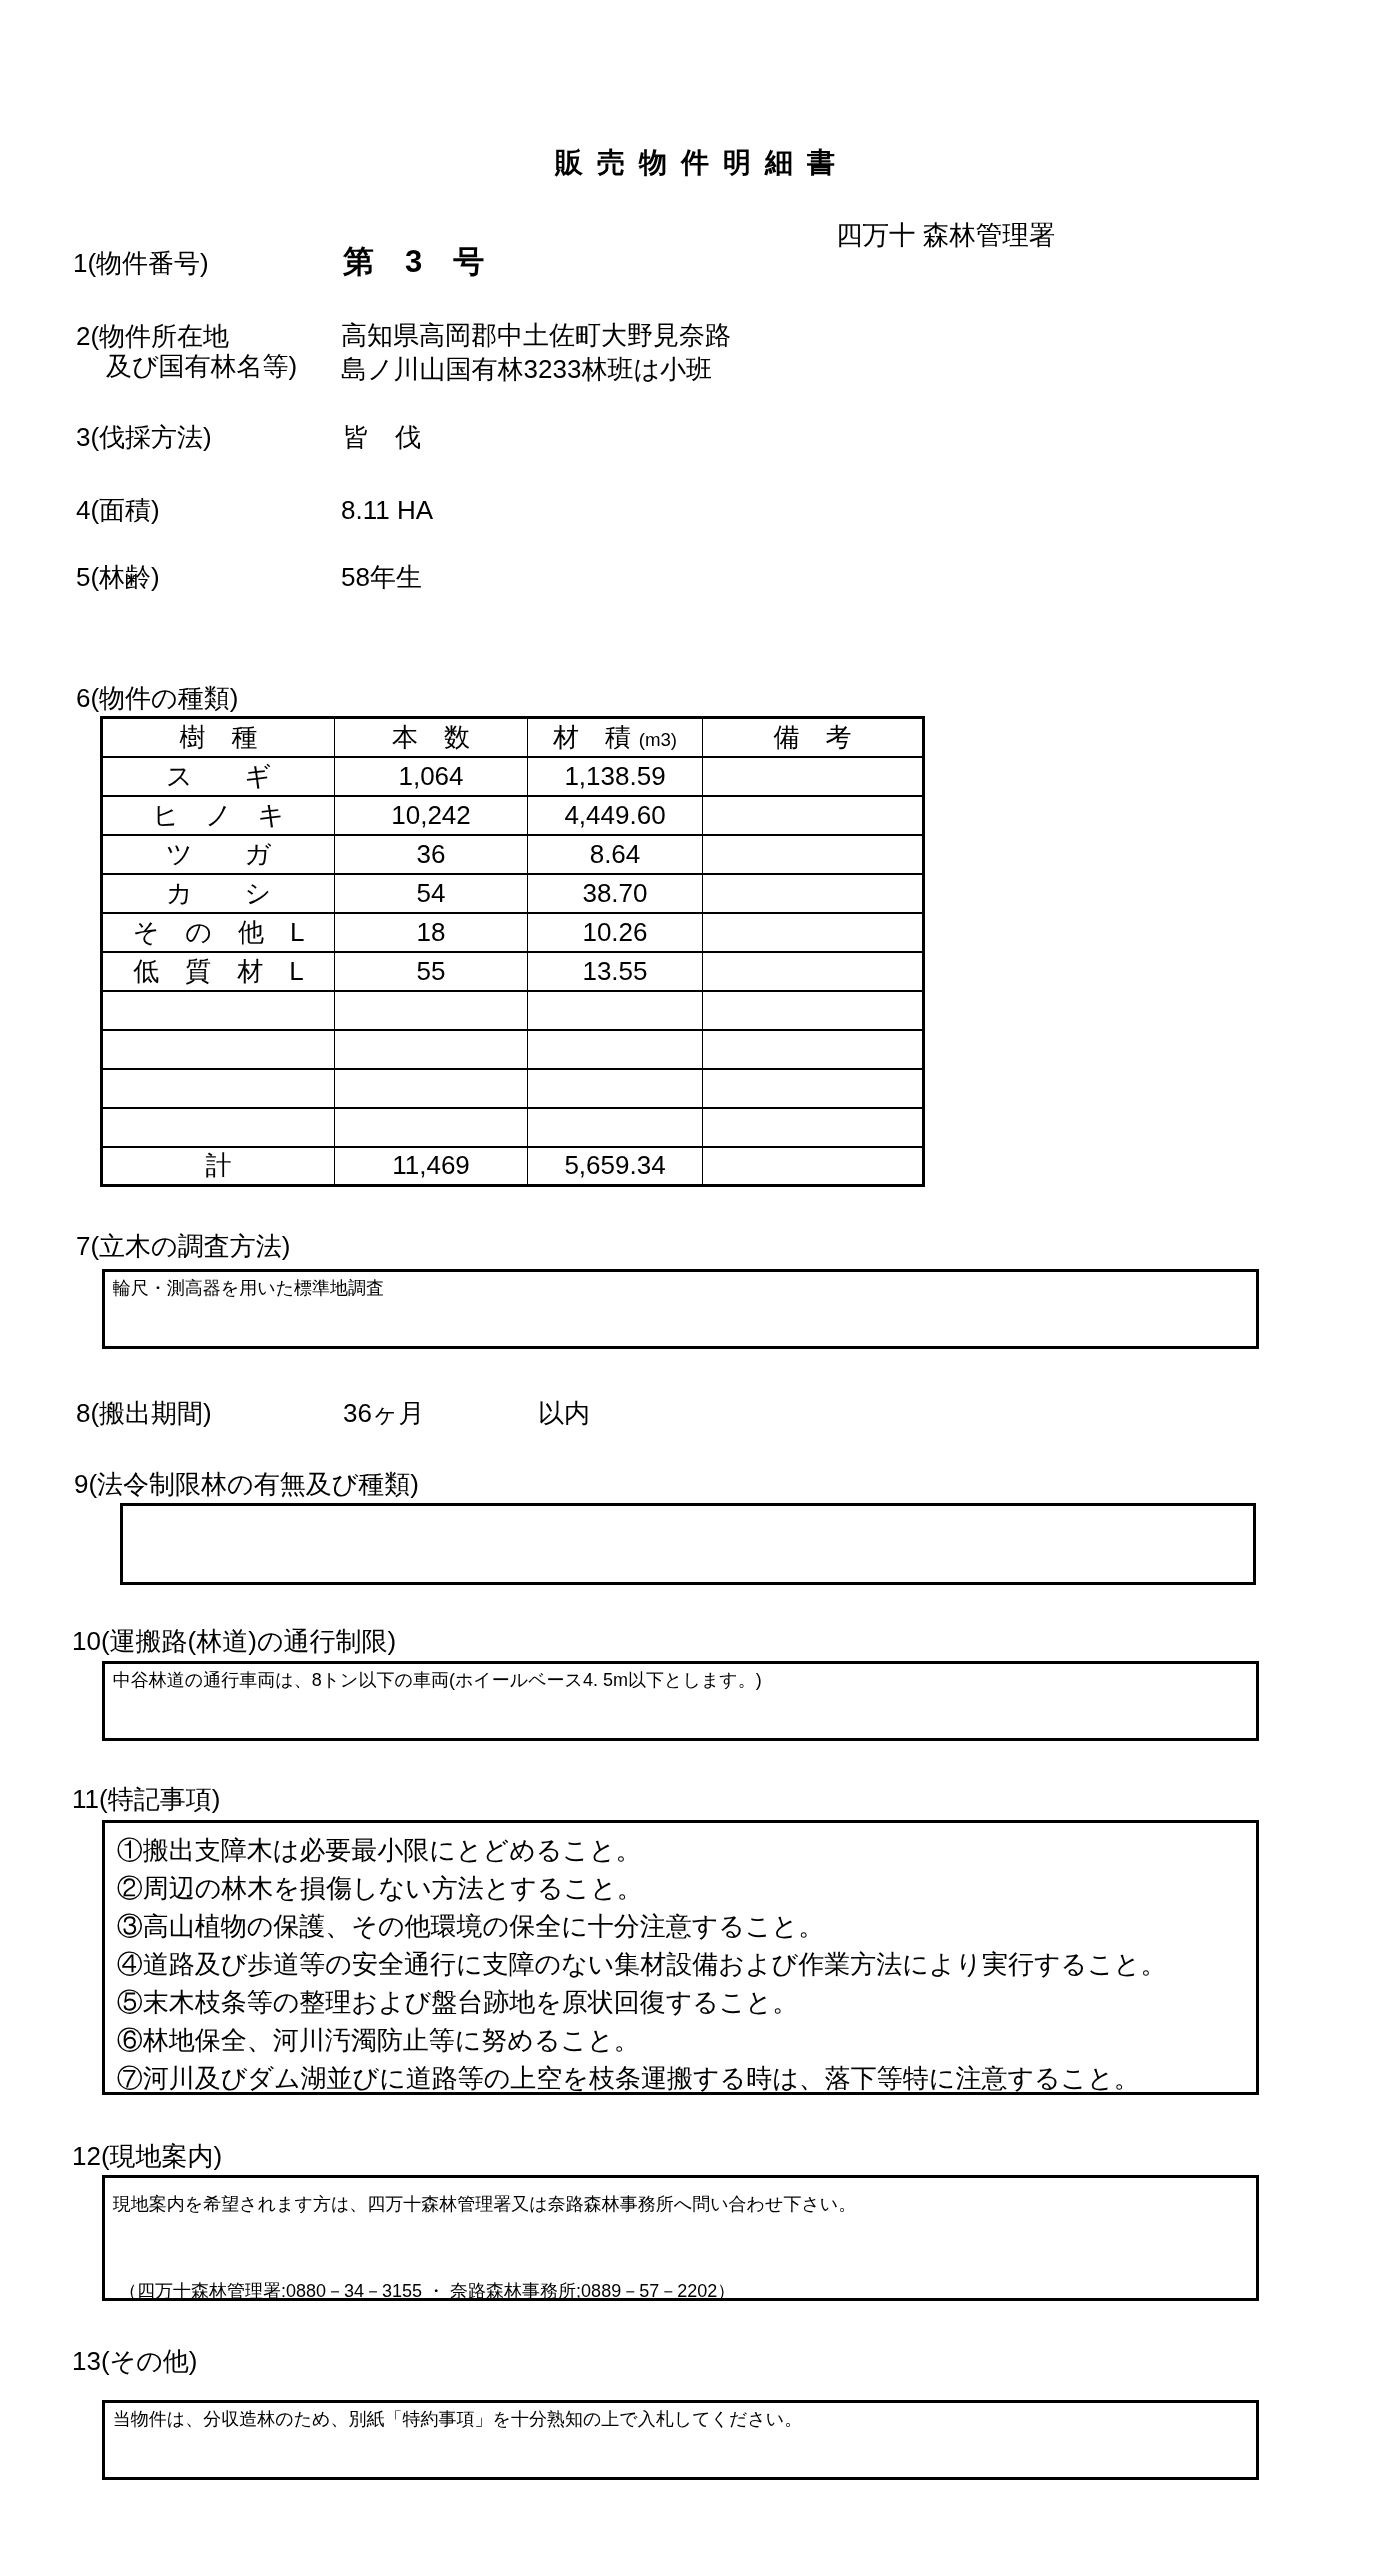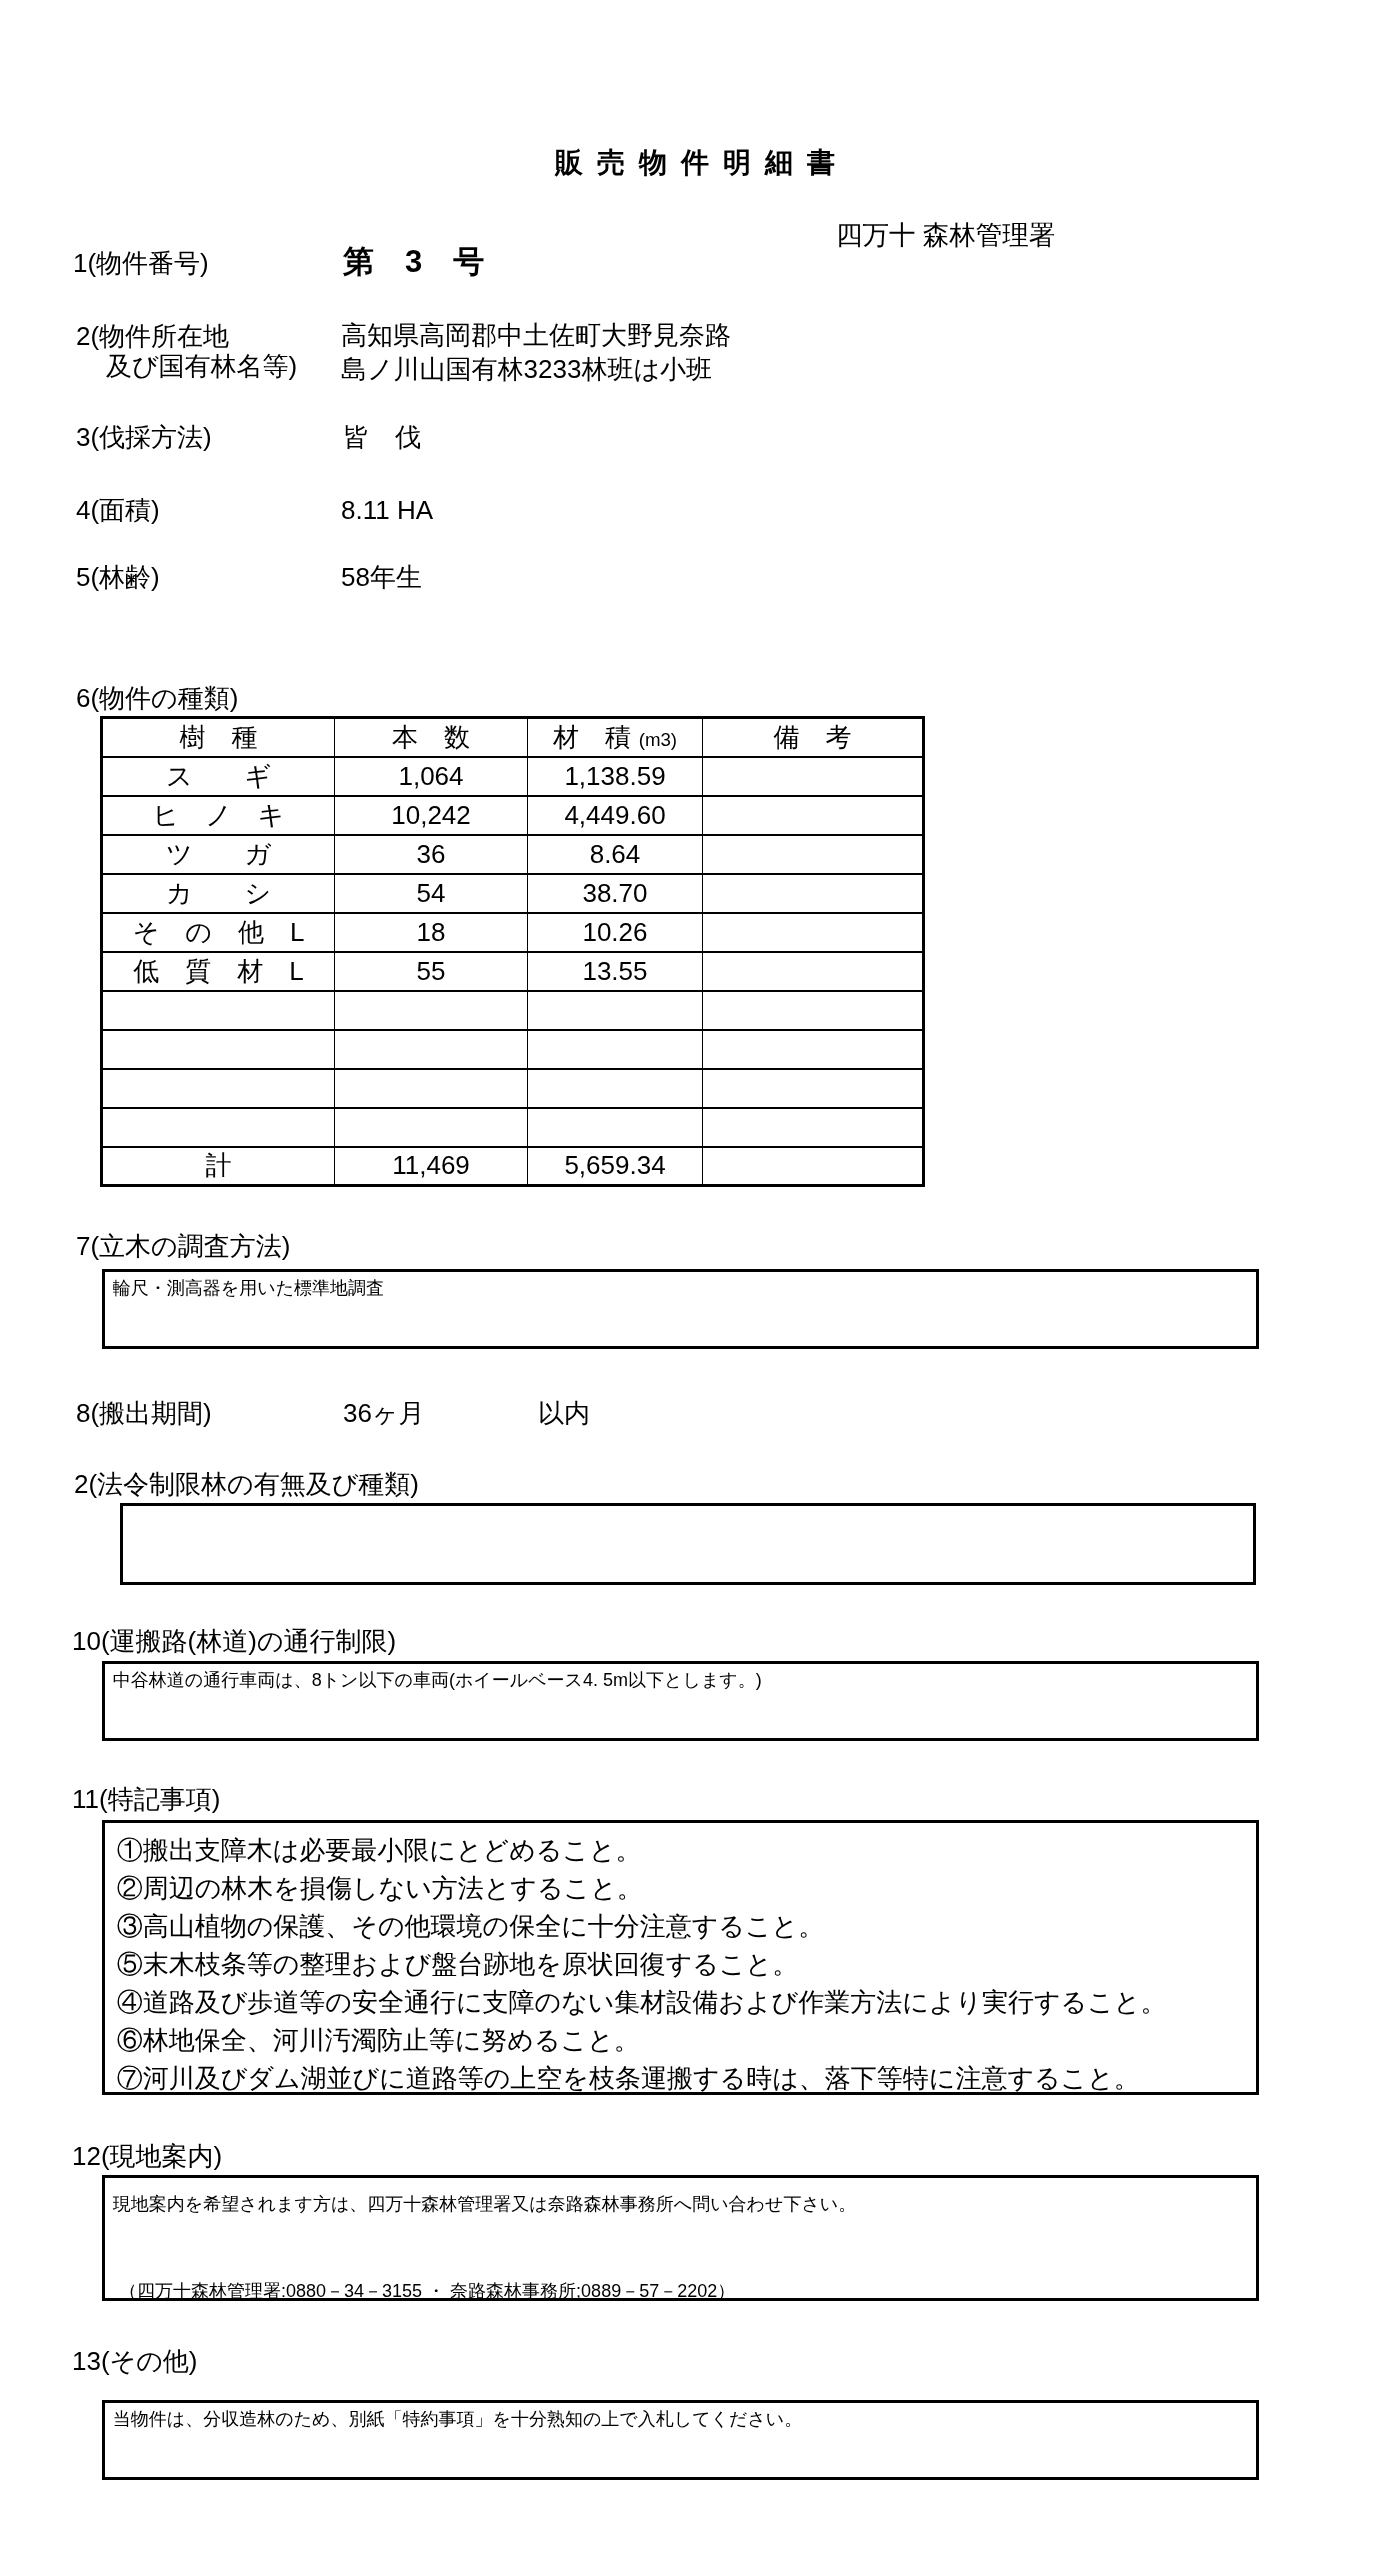--- a/index.html
+++ b/index.html
@@ -169,38 +169,38 @@
 
   <div class="abs t33" style="top:1232px; left:76px;">7(立木の調査方法)</div>
   <div class="box" style="top:1269px; height:80px;">
     <div class="box-text">輪尺・測高器を用いた標準地調査</div>
   </div>
 
   <div class="abs t33" style="top:1399px; left:76px;">8(搬出期間)</div>
   <div class="abs t33" style="top:1399px; left:343px;">36ヶ月</div>
   <div class="abs t33" style="top:1399px; left:538px;">以内</div>
 
-  <div class="abs t33" style="top:1470px; left:74px;">2(法令制限林の有無及び種類)</div>
+  <div class="abs t33" style="top:1470px; left:74px;">9(法令制限林の有無及び種類)</div>
   <div class="box" style="top:1503px; left:120px; width:1136px; height:82px;">
     <div class="box-text"></div>
   </div>
 
   <div class="abs t33" style="top:1627px; left:72px;">10(運搬路(林道)の通行制限)</div>
   <div class="box" style="top:1661px; height:80px;">
     <div class="box-text">中谷林道の通行車両は、8トン以下の車両(ホイールベース4. 5m以下とします。)</div>
   </div>
 
   <div class="abs t33" style="top:1785px; left:72px;">11(特記事項)</div>
   <div class="box notes" style="top:1820px; height:275px;">
     <div>
         <div class="note-line">①搬出支障木は必要最小限にとどめること。</div>
         <div class="note-line">②周辺の林木を損傷しない方法とすること。</div>
         <div class="note-line">③高山植物の保護、その他環境の保全に十分注意すること。</div>
+        <div class="note-line">④道路及び歩道等の安全通行に支障のない集材設備および作業方法により実行すること。</div>
         <div class="note-line">⑤末木枝条等の整理および盤台跡地を原状回復すること。</div>
-        <div class="note-line">④道路及び歩道等の安全通行に支障のない集材設備および作業方法により実行すること。</div>
         <div class="note-line">⑥林地保全、河川汚濁防止等に努めること。</div>
         <div class="note-line">⑦河川及びダム湖並びに道路等の上空を枝条運搬する時は、落下等特に注意すること。</div>
       </div>
   </div>
 
   <div class="abs t33" style="top:2142px; left:72px;">12(現地案内)</div>
   <div class="box" style="top:2175px; height:126px;">
     <div class="box-text" style="top:15.6px;">現地案内を希望されます方は、四万十森林管理署又は奈路森林事務所へ問い合わせ下さい。</div>
     <div class="box-text" style="top:69px; left:14px;margin-top:34px;">（四万十森林管理署:0880－34－3155 ・ 奈路森林事務所;0889－57－2202）</div>
   </div>

